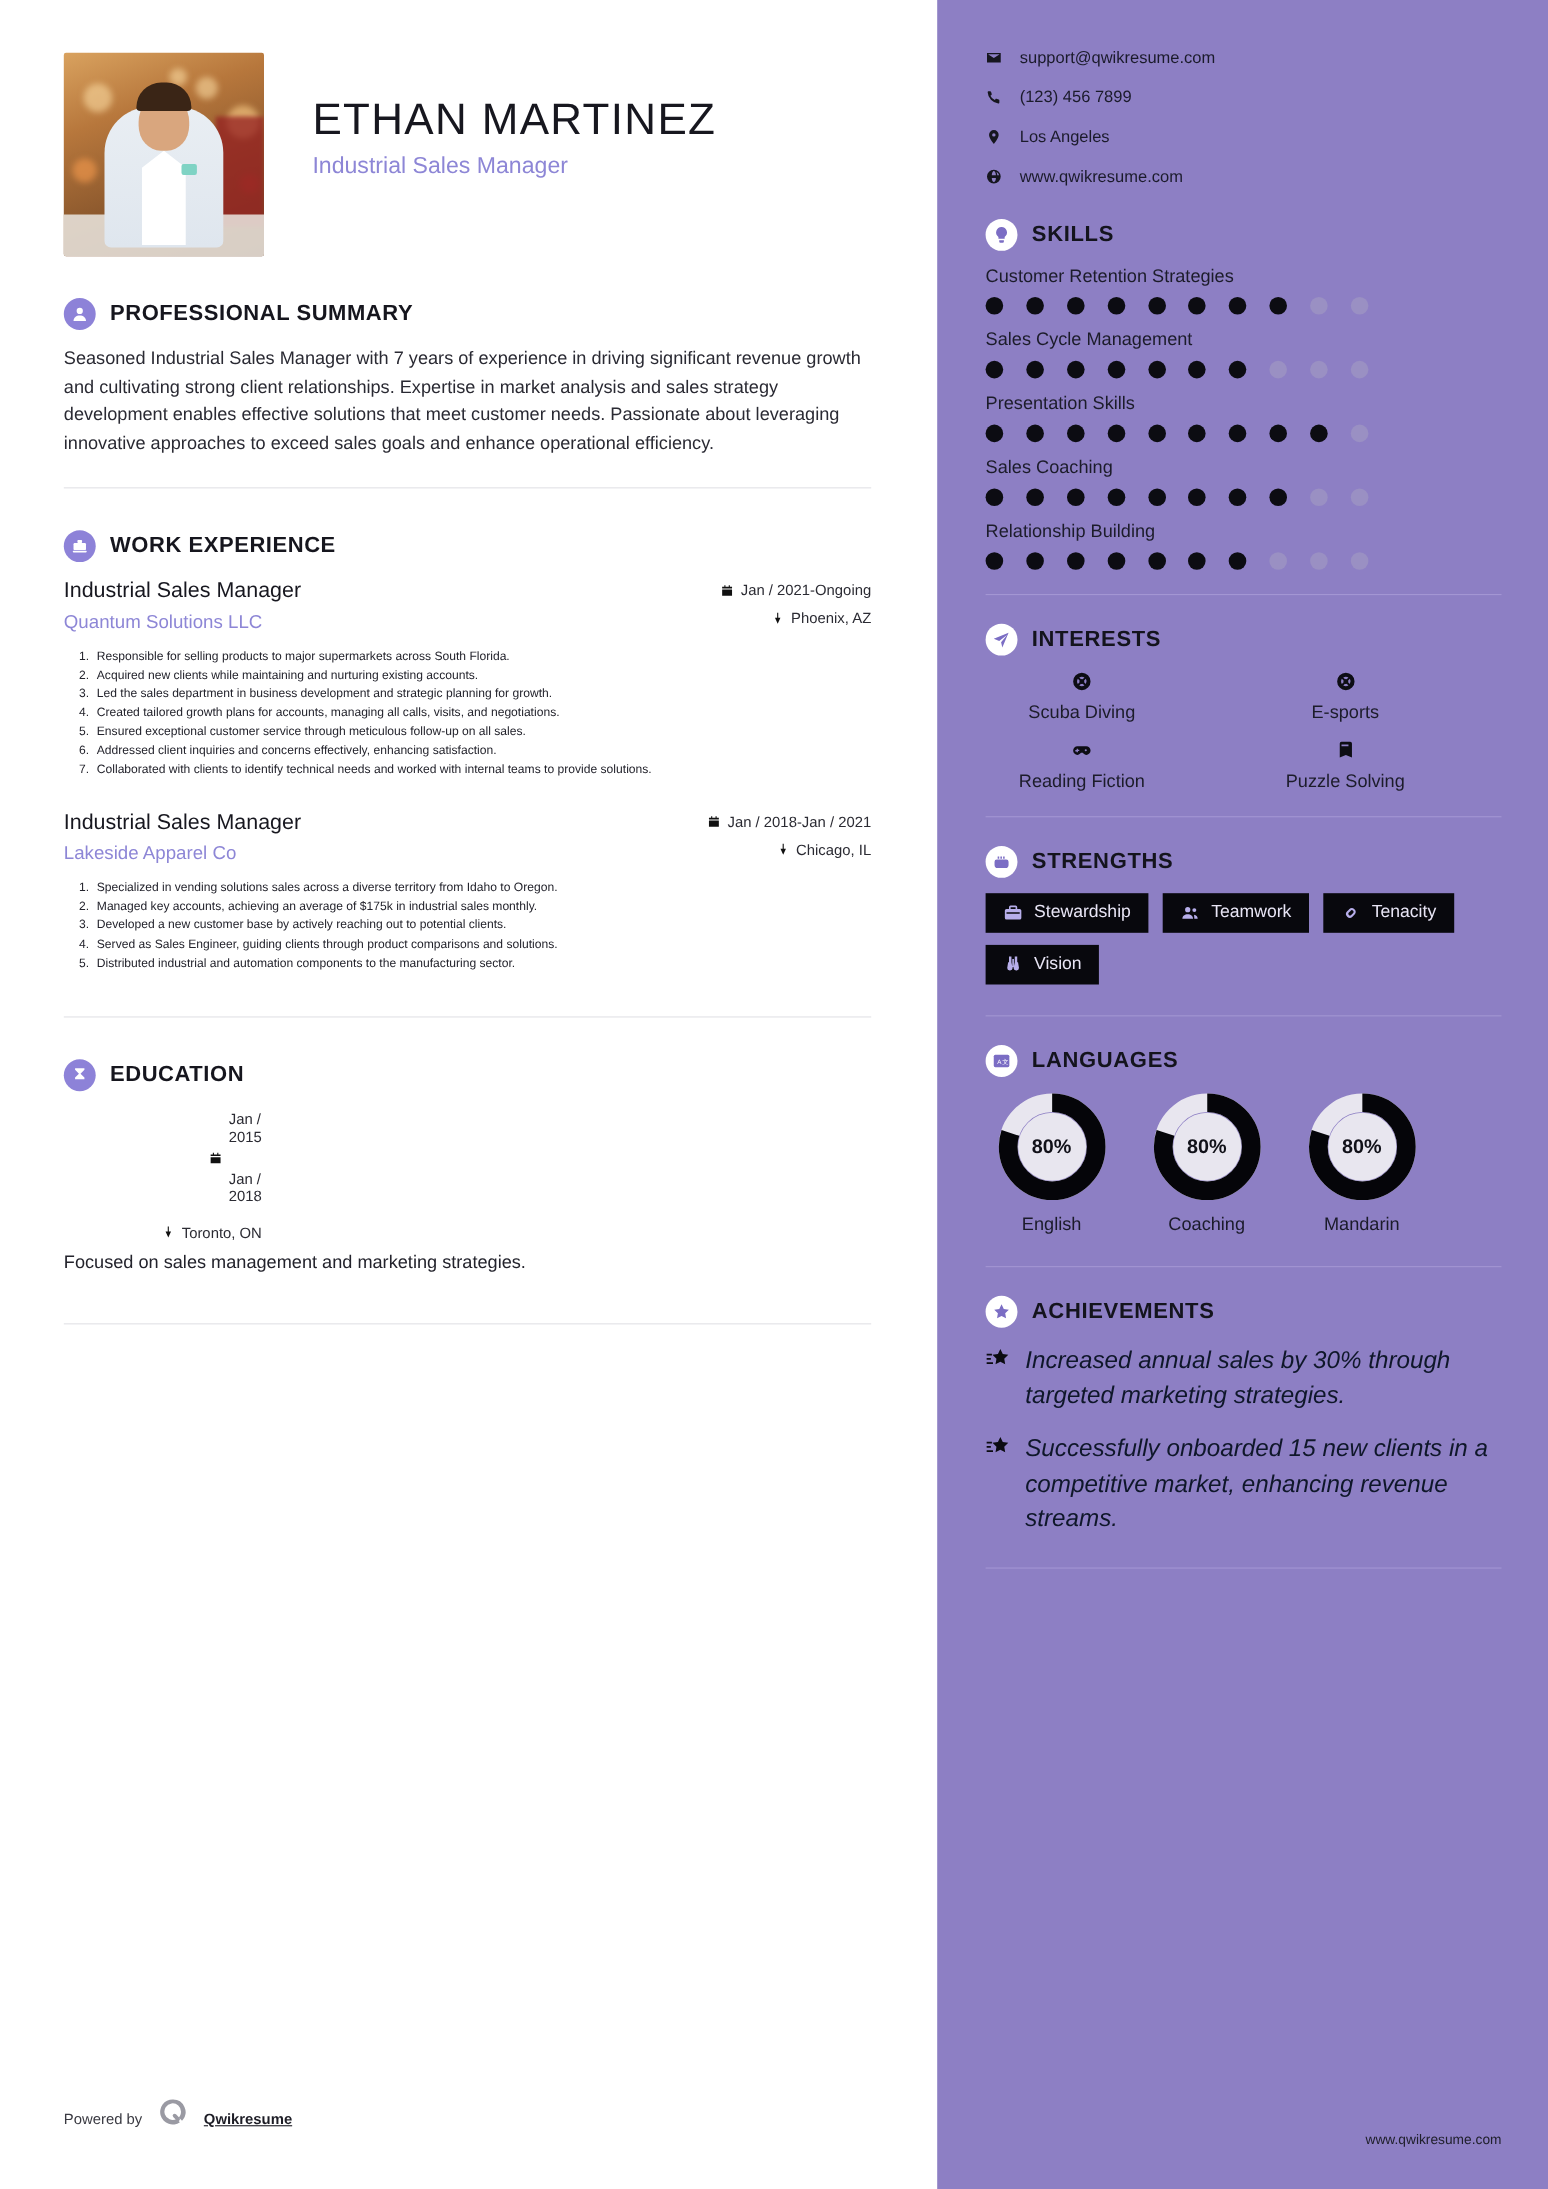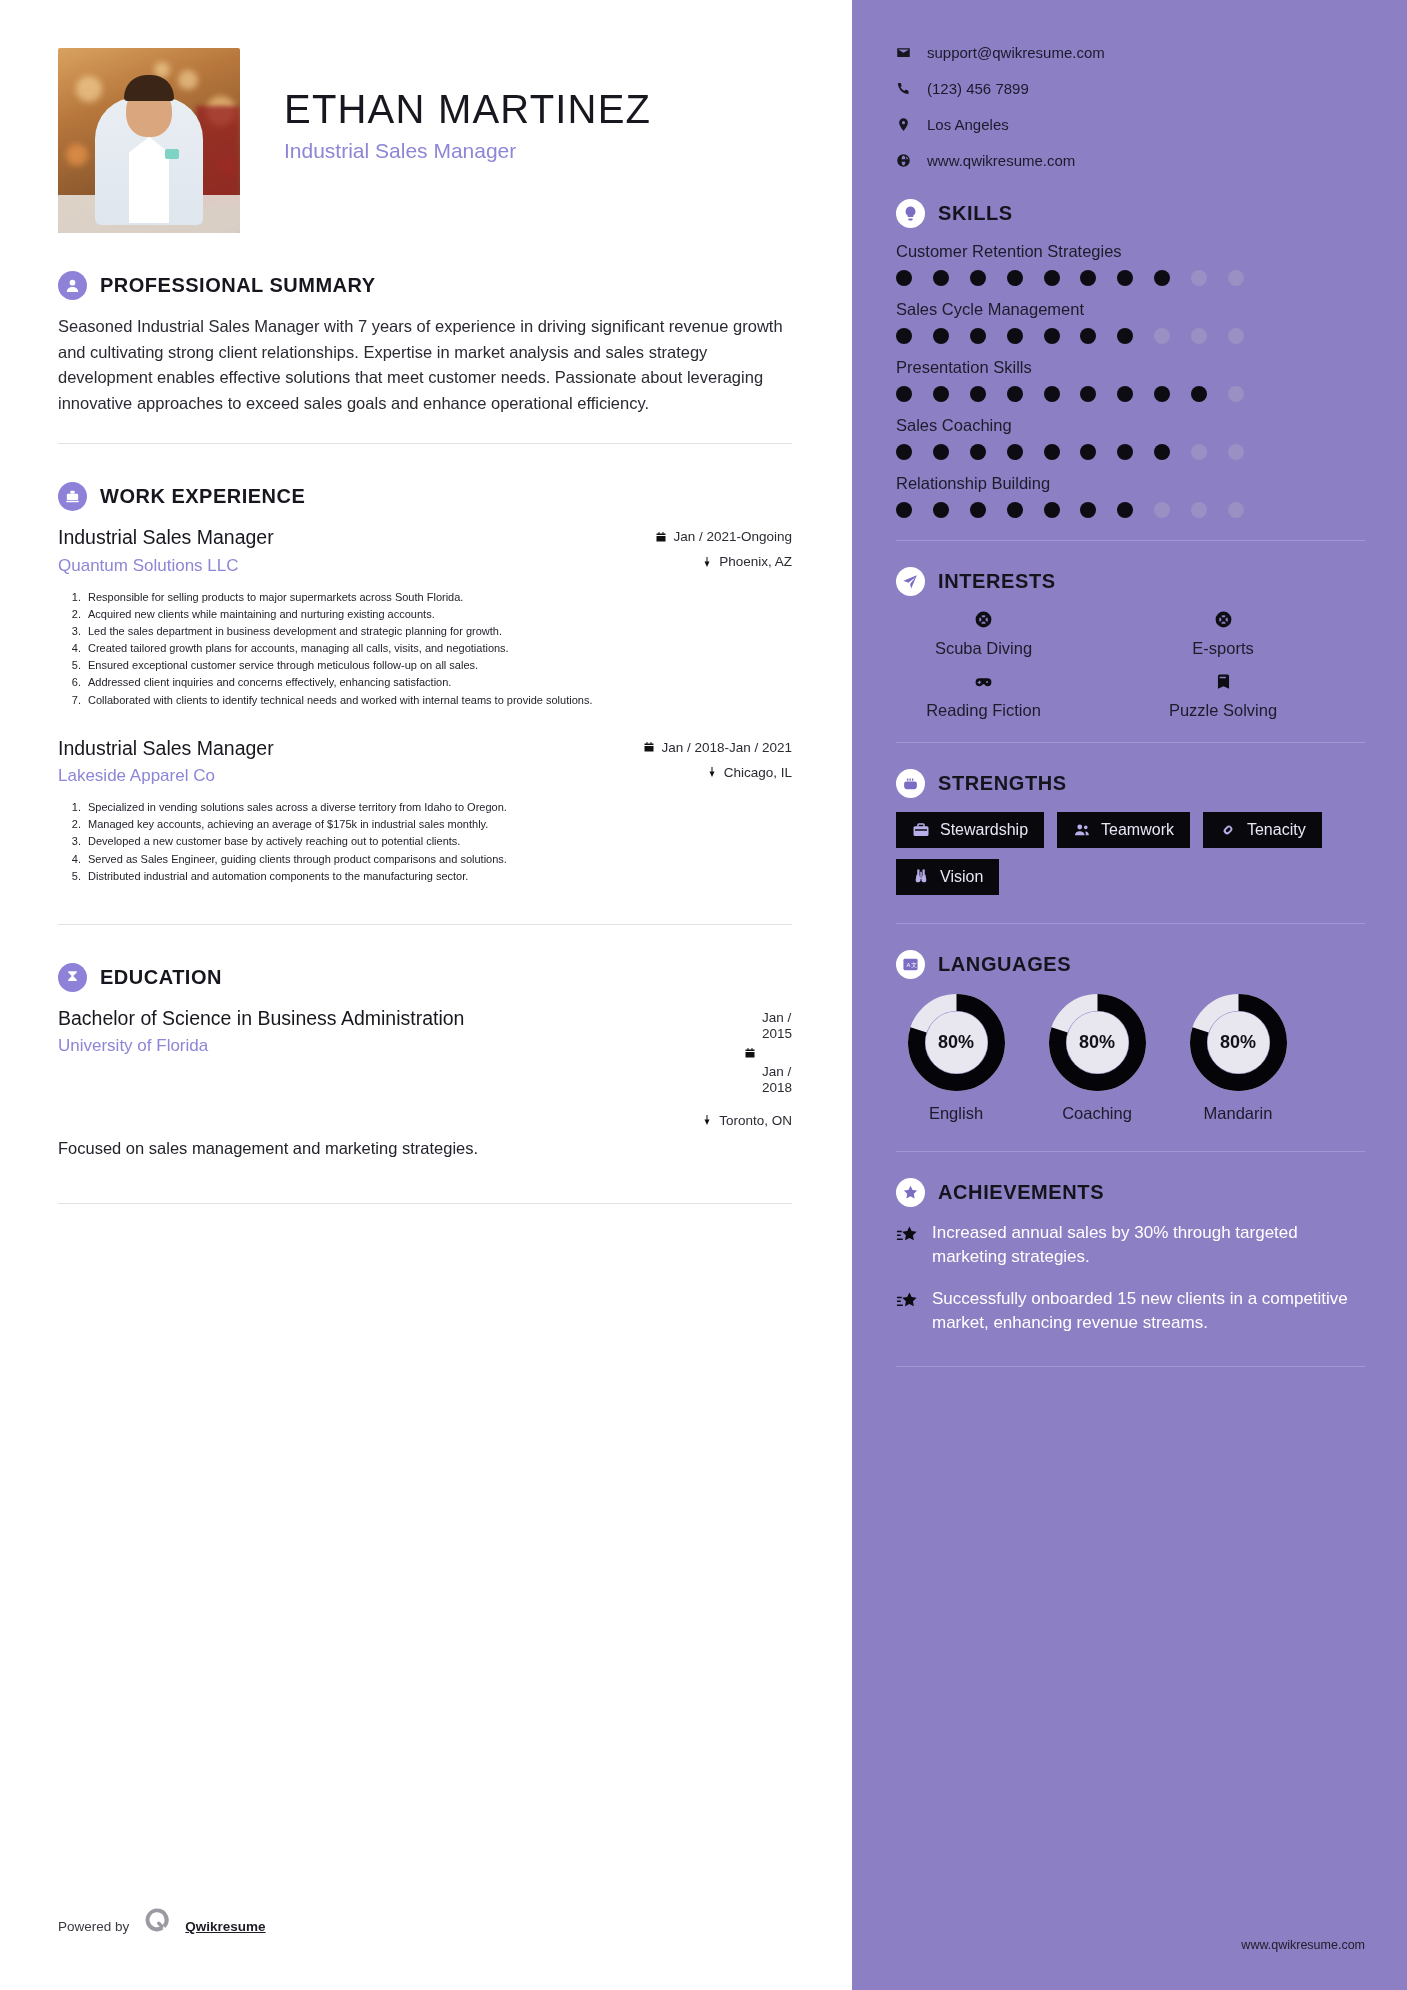--- a/index.html
+++ b/index.html
@@ -156,21 +156,21 @@
   .ring { width: 99px; height:99px; margin:0 auto; position:relative; }
   .ring svg { transform: rotate(-90deg); }
   .ring .pct {
     position:absolute; inset:0; display:flex; align-items:center; justify-content:center;
     font-size:18px; font-weight:700; color:#111119;
   }
   .lang-name { margin-top:12px; font-size:16.5px; color:#1b1b2a; }
 
   .ach { display:flex; gap: 13px; margin-bottom: 18px; }
   .ach svg { width:23px; height:23px; fill:#0b0b11; flex:0 0 23px; margin-top:3px; }
-  .ach-txt { font-size:17px; line-height:1.42; color:#ffffff; }
+  .ach-txt { font-size:22px; line-height:1.42; color:#0f172a;font-style:italic; }
 
   .side-footer {
     position:absolute; right: 42px; bottom: 38px;
     font-size: 12.5px; color:#20202c;
   }
 </style>
 </head>
 <body>
 
 <div class="page">
@@ -294,24 +294,20 @@
     <div class="sec">
       <div class="sec-head">
         <span class="sec-ic">
           <svg viewBox="0 0 24 24">
               <path d="M6 3h12v2l-5 5 5 5v2H6v-2l5-5-5-5z"></path>
             </svg>
         </span>
         <span class="sec-title">EDUCATION</span>
       </div>
       <div class="job-row">
-        <div class="job-left" style="max-width:470px;">
-          <div class="job-name">Bachelor of Science in Business Administration</div>
-          <div class="job-org">University of Florida</div>
-        </div>
         <div class="job-right">
           <div class="meta">
             <svg viewBox="0 0 24 24">
                 <path d="M3 5h18v3H3zm0 5h18v11H3zm4-8h2v4H7zm8 0h2v4h-2z"></path>
               </svg>
             <span class="meta-dates">
               <span class="d"><span>Jan /</span><br><span>2015</span></span>
               <span class="d"><span>Jan /</span><br><span>2018</span></span>
             </span>
           </div>

